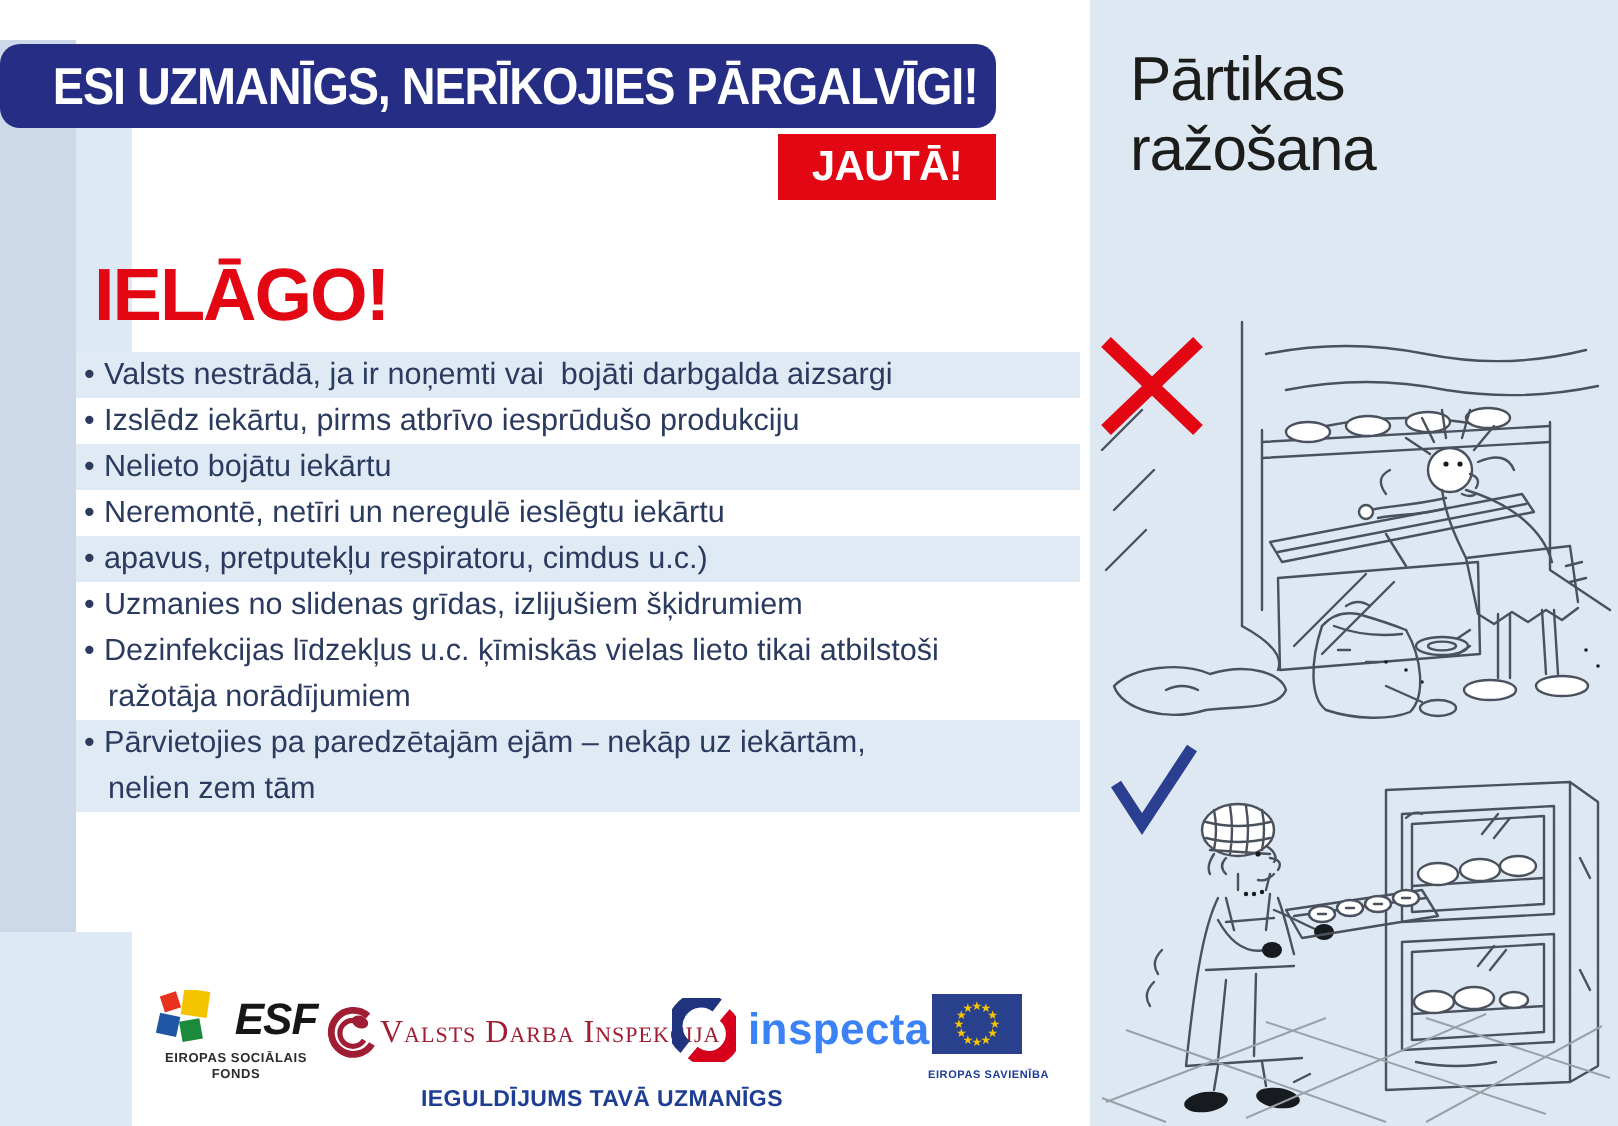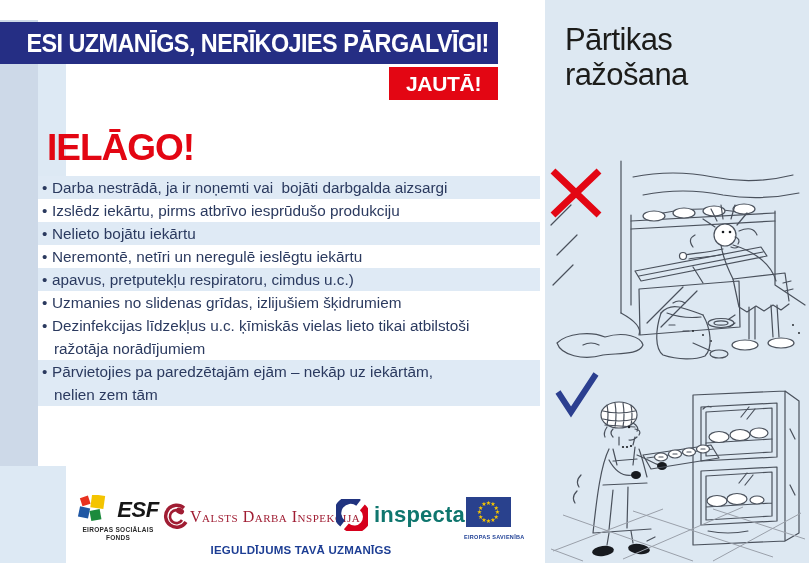--- a/index.html
+++ b/index.html
@@ -5,21 +5,21 @@
   html,body{margin:0;padding:0;}
   body{font-family:"Liberation Sans",sans-serif;}
   .page{position:relative;width:809px;height:563px;background:#ffffff;overflow:hidden;}
   .abs{position:absolute;}
 
   .right-panel{left:545px;top:0;width:264px;height:563px;background:#dde8f2;}
   .strip-left{left:0;top:20px;width:38px;height:543px;background:#cdd9e8;}
   .strip-upper{left:38px;top:64px;width:28px;height:112px;background:#dde9f4;}
   .strip-lower{left:0;top:466px;width:66px;height:97px;background:#dde9f4;}
 
-  .header-bar{left:0;top:22px;width:498px;height:42px;background:#252e84;display:flex;align-items:center;justify-content:flex-end;padding-right:9px;box-sizing:border-box;}
+  .header-bar{left:0;top:22px;width:498px;height:42px;background:#252e84;display:flex;align-items:center;justify-content:flex-end;padding-right:9px;box-sizing:border-box;border-radius:10px;}
   .header-bar span{color:#ffffff;font-weight:bold;font-size:26px;letter-spacing:-0.6px;transform:scaleX(0.9);transform-origin:right center;white-space:nowrap;}
   .badge{left:389px;top:67px;width:109px;height:33px;background:#e30613;display:flex;align-items:center;justify-content:center;}
   .badge span{color:#ffffff;font-weight:bold;font-size:21px;letter-spacing:-0.3px;}
 
   .sector-title{left:565px;top:22px;font-size:31px;font-weight:normal;color:#1c1c1a;line-height:35px;letter-spacing:-0.6px;}
 
   .ielago{left:47px;top:127px;font-size:37px;font-weight:bold;color:#e30613;letter-spacing:-1px;}
 
   .bullets{left:38px;top:176px;width:502px;font-size:15.3px;line-height:23px;color:#2b3a5f;}
   .bullet-item{position:relative;padding-left:14px;}
@@ -27,21 +27,21 @@
   .bullet-item::before{content:"\2022";position:absolute;left:4px;top:0;color:#2b3a5f;}
   .bullet-line{white-space:pre-wrap;}
   .bullet-line + .bullet-line{padding-left:2px;}
   .logo-esf{left:72px;top:495px;width:92px;text-align:center;}
   .esf-top{display:flex;align-items:center;justify-content:center;gap:6px;}
   .esf-abbr{font-size:22px;font-weight:bold;font-style:italic;color:#161616;letter-spacing:-0.5px;}
   .esf-caption{font-size:6.5px;line-height:7.5px;font-weight:bold;color:#2a2a2a;letter-spacing:0.3px;margin-top:1px;}
   .logo-vdi{left:160px;top:501px;display:flex;align-items:center;gap:0;}
   .vdi-name{font-family:"Liberation Serif",serif;font-variant:small-caps;font-size:16px;color:#a01d33;letter-spacing:0.5px;white-space:nowrap;}
   .logo-inspecta{left:336px;top:499px;display:flex;align-items:center;gap:6px;}
-  .inspecta-name{font-size:22px;font-weight:bold;color:#0f766e;letter-spacing:0.2px;}
+  .inspecta-name{font-size:22px;font-weight:bold;color:#3b82f6;letter-spacing:0.2px;}
   .logo-eu{left:464px;top:497px;width:48px;text-align:center;}
   .eu-caption{font-size:5.5px;font-weight:bold;color:#1d3e94;letter-spacing:0.3px;margin-top:3px;white-space:nowrap;}
 
   .slogan{left:66px;top:544px;width:470px;text-align:center;font-size:11.5px;font-weight:bold;color:#1d3e94;letter-spacing:0.2px;}
 
   .illu{position:absolute;}
   .sketch{stroke:#4a515c;stroke-width:1.2;fill:none;stroke-linecap:round;stroke-linejoin:round;}
   .sketch-fill{stroke:#4a515c;stroke-width:1.2;fill:#ffffff;}
   .dark-fill{fill:#171a1f;stroke:none;}
   .tile{stroke:#9aa0aa;stroke-width:1;fill:none;}
@@ -65,21 +65,21 @@
 
   <div class="abs sector-title">
     <div>Pārtikas</div>
     <div>ražošana</div>
   </div>
 
   <div class="abs ielago">IELĀGO!</div>
 
   <div class="abs bullets">
     <div class="bullet-item blue">
-      <div class="bullet-line">Darba nestrādā, ja ir noņemti vai  bojāti darbgalda aizsargi</div>
+      <div class="bullet-line">Valsts nestrādā, ja ir noņemti vai  bojāti darbgalda aizsargi</div>
     </div>
     <div class="bullet-item">
       <div class="bullet-line">Izslēdz iekārtu, pirms atbrīvo iesprūdušo produkciju</div>
     </div>
     <div class="bullet-item blue">
       <div class="bullet-line">Nelieto bojātu iekārtu</div>
     </div>
     <div class="bullet-item">
       <div class="bullet-line">Neremontē, netīri un neregulē ieslēgtu iekārtu</div>
     </div>

